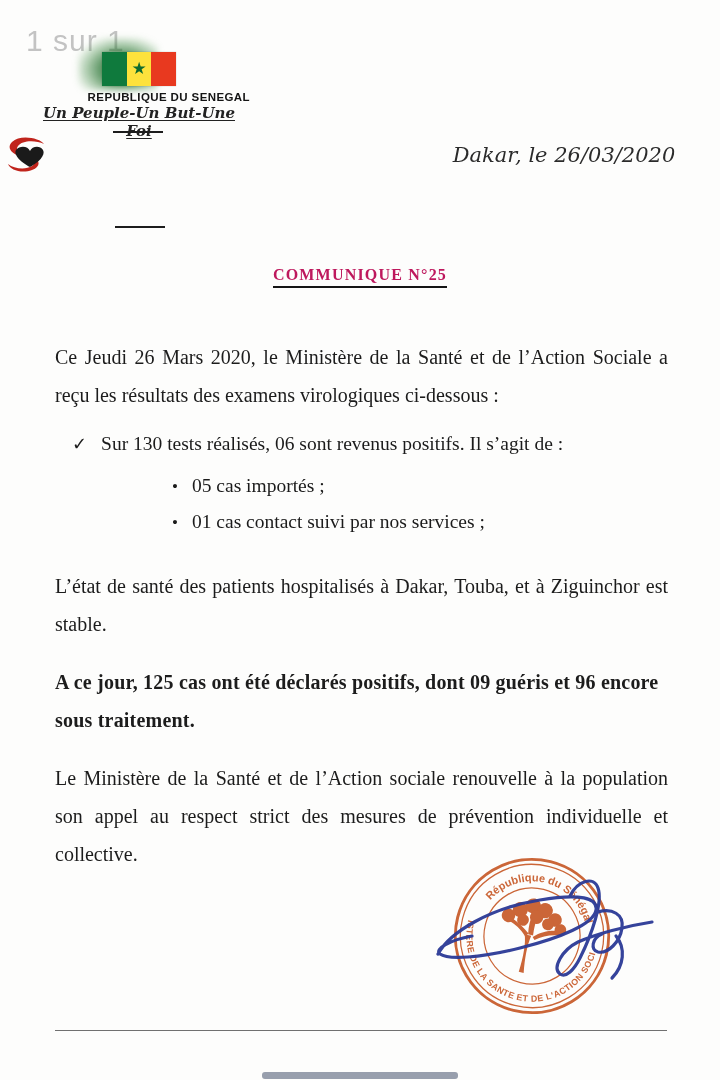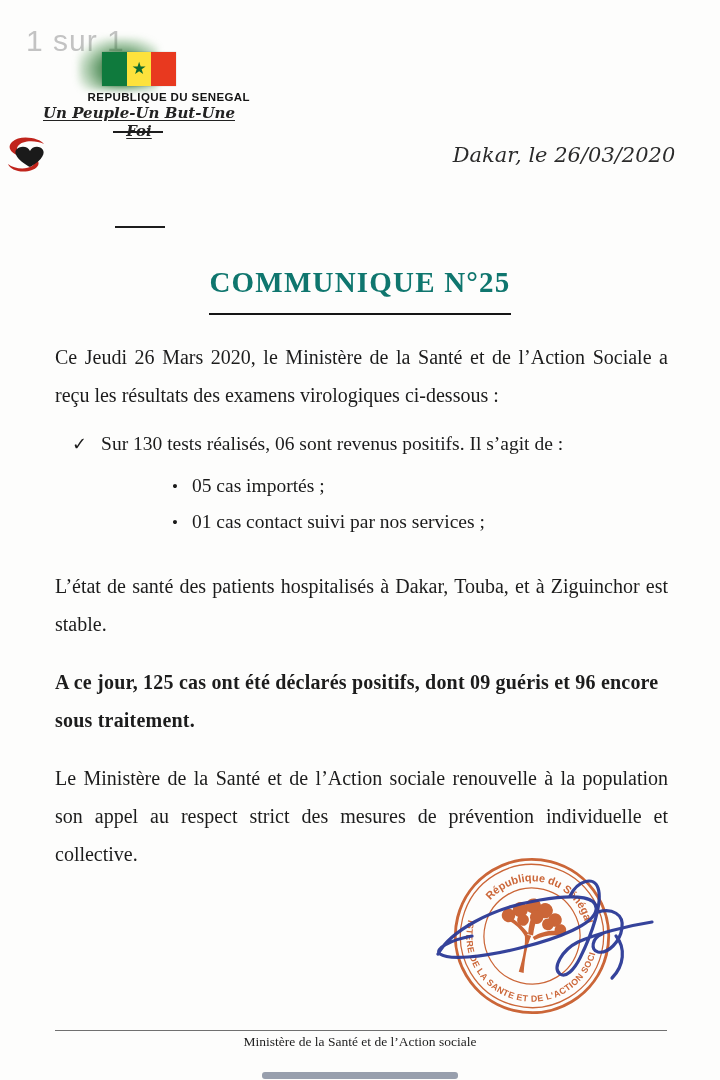--- a/index.html
+++ b/index.html
@@ -57,22 +57,22 @@
   .ministry-script .l2{font-size:20px;margin-top:9px;text-decoration:underline;text-underline-offset:3px;}
 
   .dateline{
     left:448px;top:143px;width:232px;text-align:center;
     font-family:"DejaVu Serif", serif;font-style:italic;font-size:21px;color:#2b2b2b;
   }
 
   
   .title-wrap{left:0;top:266px;width:720px;text-align:center;}
   .title{
-    display:inline-block;font-weight:bold;font-size:29px;letter-spacing:1.2px;
-    border-bottom:2.5px solid #151515;padding-bottom:14px;color:#0f766e;
+    display:inline-block;font-weight:bold;font-size:16px;letter-spacing:1.2px;
+    border-bottom:2.5px solid #151515;padding-bottom:2px;color:#be185d;
   }
 
   
   .para{left:55px;width:613px;font-size:20px;line-height:38px;color:#1c1c1c;}
   .p1{top:338px;text-align:justify;}
   .check-line{left:72px;top:433px;width:596px;font-size:19.5px;}
   .check-glyph{margin-right:14px;font-size:18px;}
   .bullet-line{left:172px;top:0;font-size:19.5px;}
   .b1{top:475px;}
   .b2{top:511px;}
@@ -194,16 +194,15 @@
   <g fill="none" stroke="#2b3a96" stroke-width="3.2" stroke-linecap="round">
     <path d="M18 92 C30 70 70 46 120 38 C160 31 178 36 176 48 C174 62 140 76 100 86 C60 96 28 98 20 92 C14 87 30 78 52 74"></path>
     <path d="M150 34 C158 18 174 14 178 26 C183 40 172 72 160 96 C154 108 146 116 140 112 C132 106 142 88 158 80 C176 72 206 64 232 60"></path>
     <path d="M178 50 C192 46 204 52 202 66 C200 80 188 92 178 90 C170 88 172 76 182 72"></path>
     <path d="M196 74 C206 86 204 104 192 116"></path>
   </g>
 </svg>
 
 <div class="abs footer-rule"></div>
 <div class="abs footer-text">
-  <div>Ministère de la Santé et de l’Action sociale</div>
 </div>
 
 <div class="abs nav-pill"></div>
 
 </body></html>

